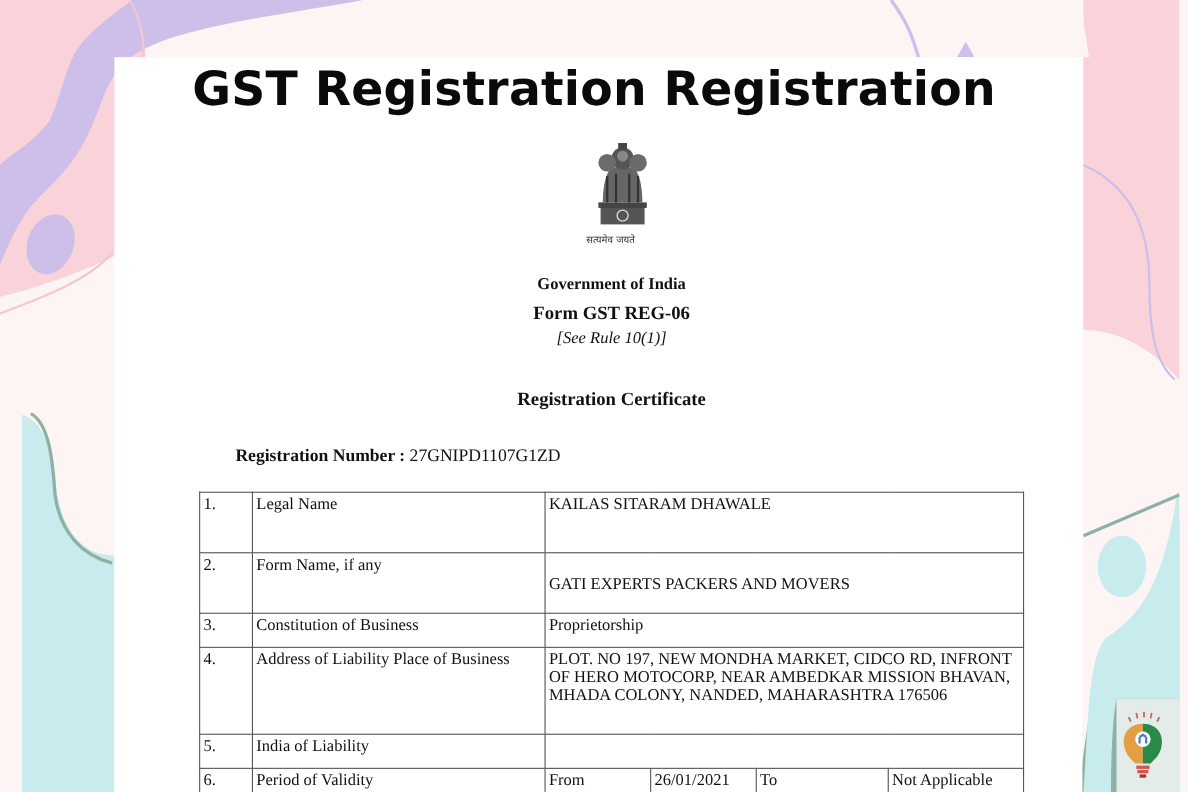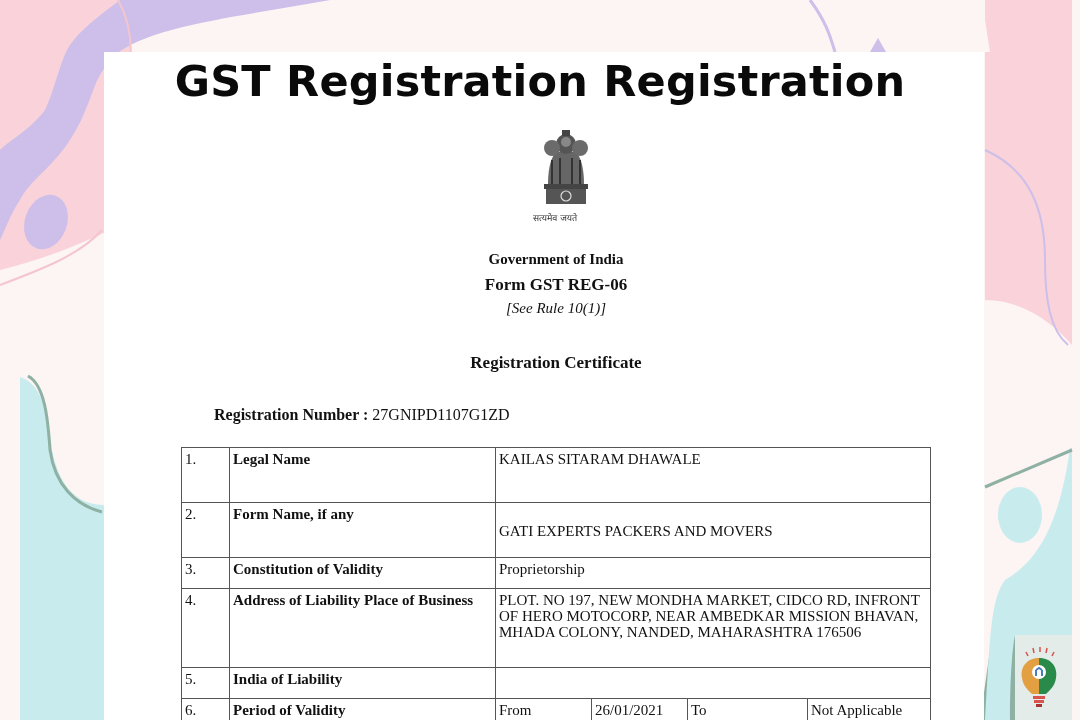--- a/index.html
+++ b/index.html
@@ -36,21 +36,21 @@
     .regno b { font-weight: bold; }
     table.cert {
       position: absolute; left: 181px; top: 447px; z-index: 2;
       border-collapse: collapse; width: 750px; font-size: 15px;
     }
     table.cert td {
       border: 1.5px solid #555; vertical-align: top; padding: 3px 4px 2px 3px;
       line-height: 16px;
     }
     td.num { width: 40px; padding-left: 12px; }
-    td.label { width: 258px; font-weight: bold; }
+    td.label { width: 258px; font-weight: normal; }
     td.val { }
     .logo { position: absolute; left: 1014px; top: 642px; z-index: 2; }
   </style>
 </head>
 <body>
 
 <svg class="bg" width="1080" height="720" viewBox="0 0 1080 720">
 
   <path d="M0 0 H130 V220 C100 235 60 255 0 270 Z" fill="#f9d2da"></path>
 
@@ -117,21 +117,21 @@
     <td class="label">Legal Name</td>
     <td class="val" colspan="4">KAILAS SITARAM DHAWALE</td>
   </tr>
   <tr style="height:55px">
     <td class="num">2.</td>
     <td class="label">Form Name, if any</td>
     <td class="val" colspan="4" style="vertical-align:middle">GATI EXPERTS PACKERS AND MOVERS</td>
   </tr>
   <tr style="height:31px">
     <td class="num">3.</td>
-    <td class="label">Constitution of Validity</td>
+    <td class="label">Constitution of Business</td>
     <td class="val" colspan="4">Proprietorship</td>
   </tr>
   <tr style="height:79px">
     <td class="num">4.</td>
     <td class="label">Address of Liability Place of Business</td>
     <td class="val" colspan="4">PLOT. NO 197, NEW MONDHA MARKET, CIDCO RD, INFRONT OF HERO MOTOCORP, NEAR AMBEDKAR MISSION BHAVAN, MHADA COLONY, NANDED, MAHARASHTRA 176506</td>
   </tr>
   <tr style="height:31px">
     <td class="num">5.</td>
     <td class="label">India of Liability</td>

